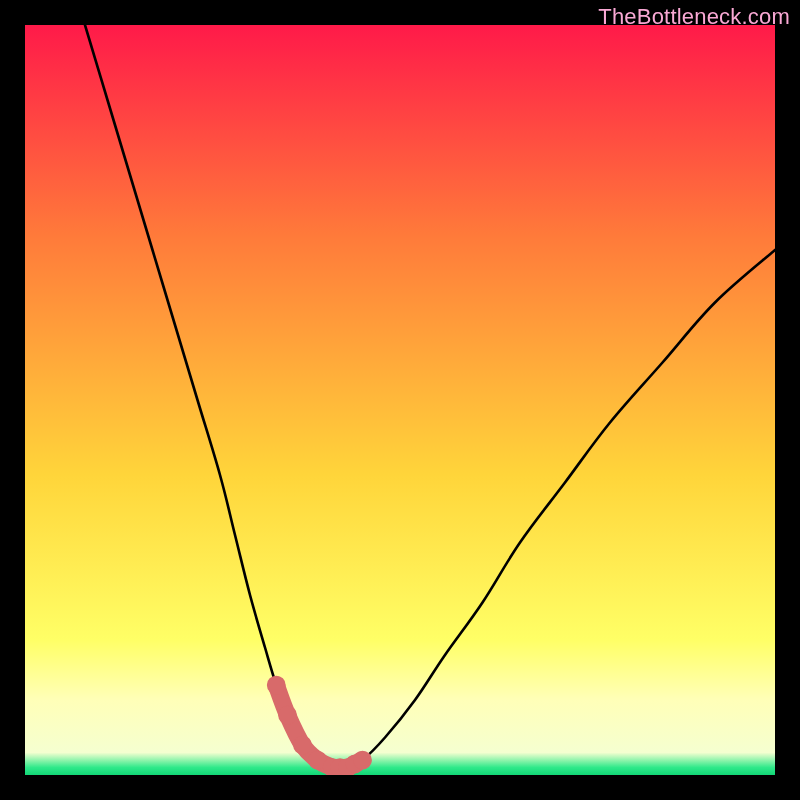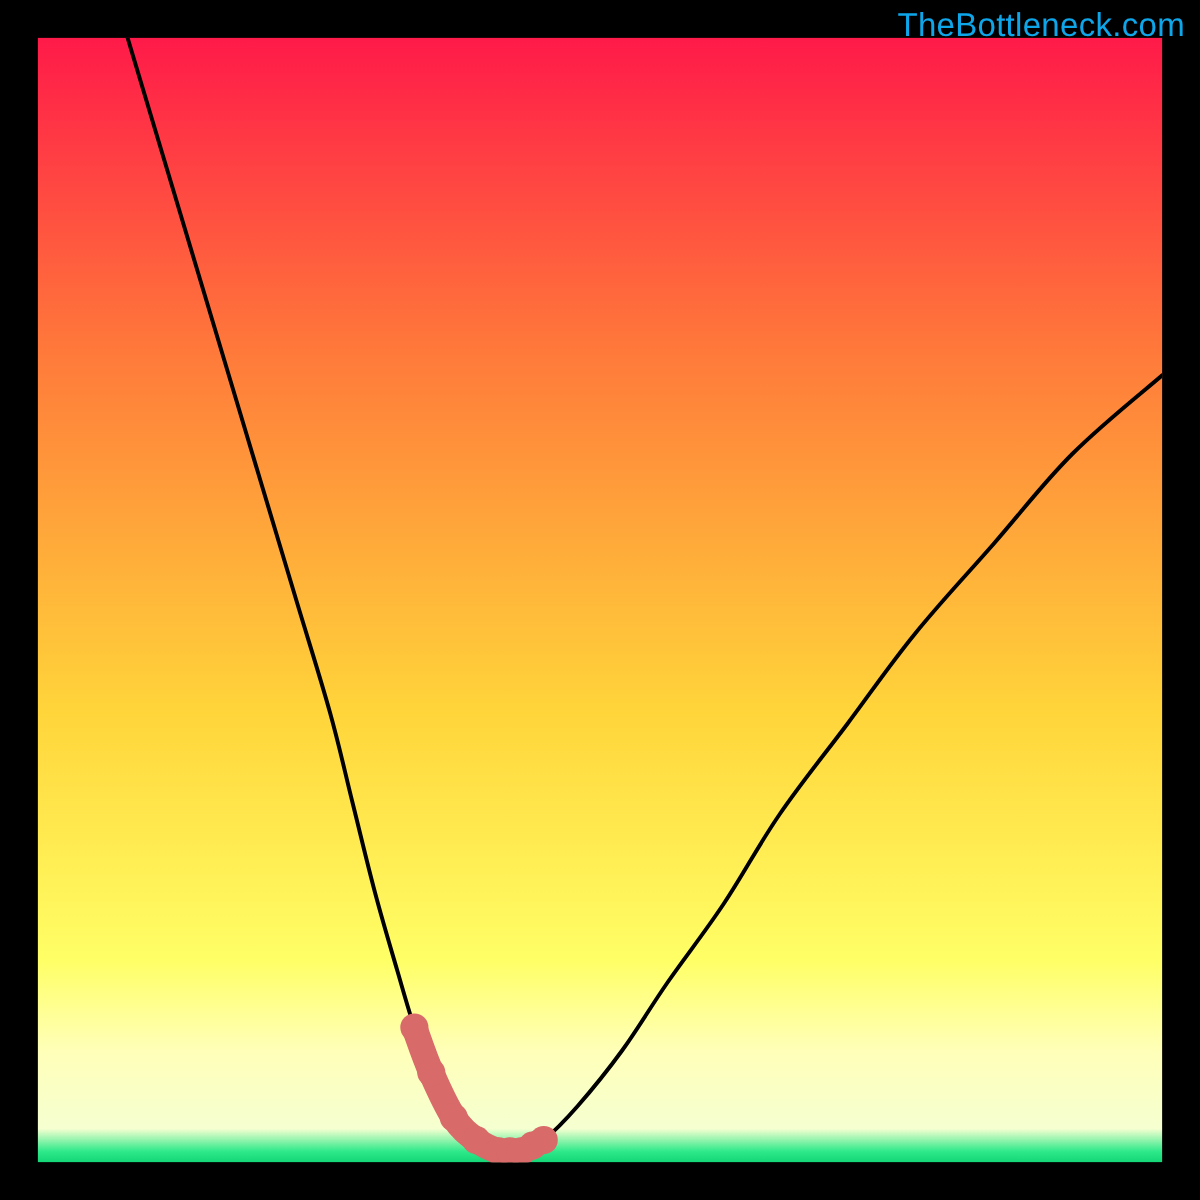--- a/index.html
+++ b/index.html
@@ -31,21 +31,21 @@
     position: absolute;
     left: 0;
     top: 0;
     width: 100%;
     height: 100%;
   }
   .watermark {
     position: absolute;
     top: 4px;
     right: 10px;
-    color: #0ea5e9;
+    color: #f9a8d4;
     font-size: 22px;
     font-weight: 500;
     letter-spacing: 0.2px;
     user-select: none;
   }
   svg.curve {
     position: absolute;
     left: 0;
     top: 0;
     width: 100%;

